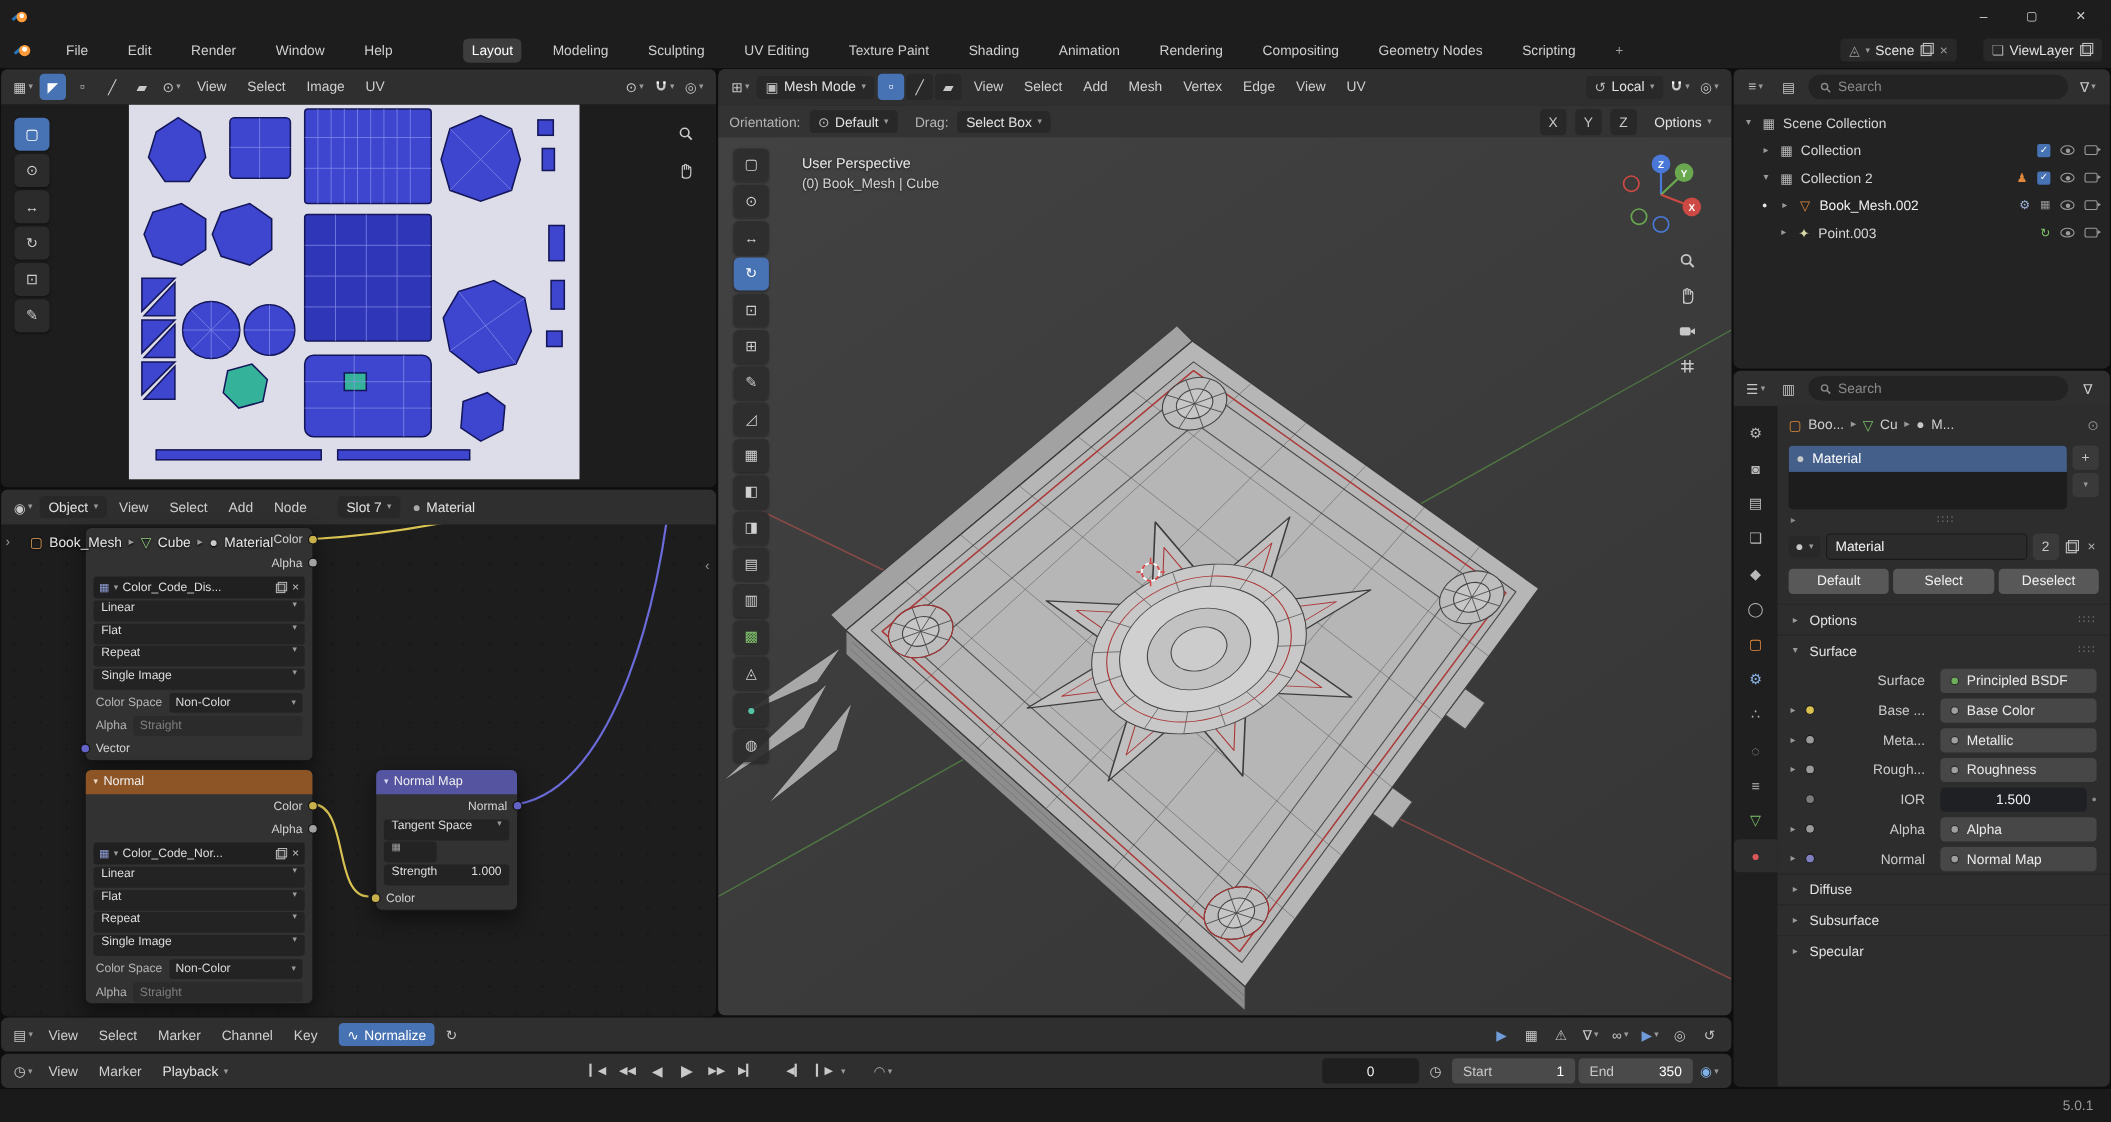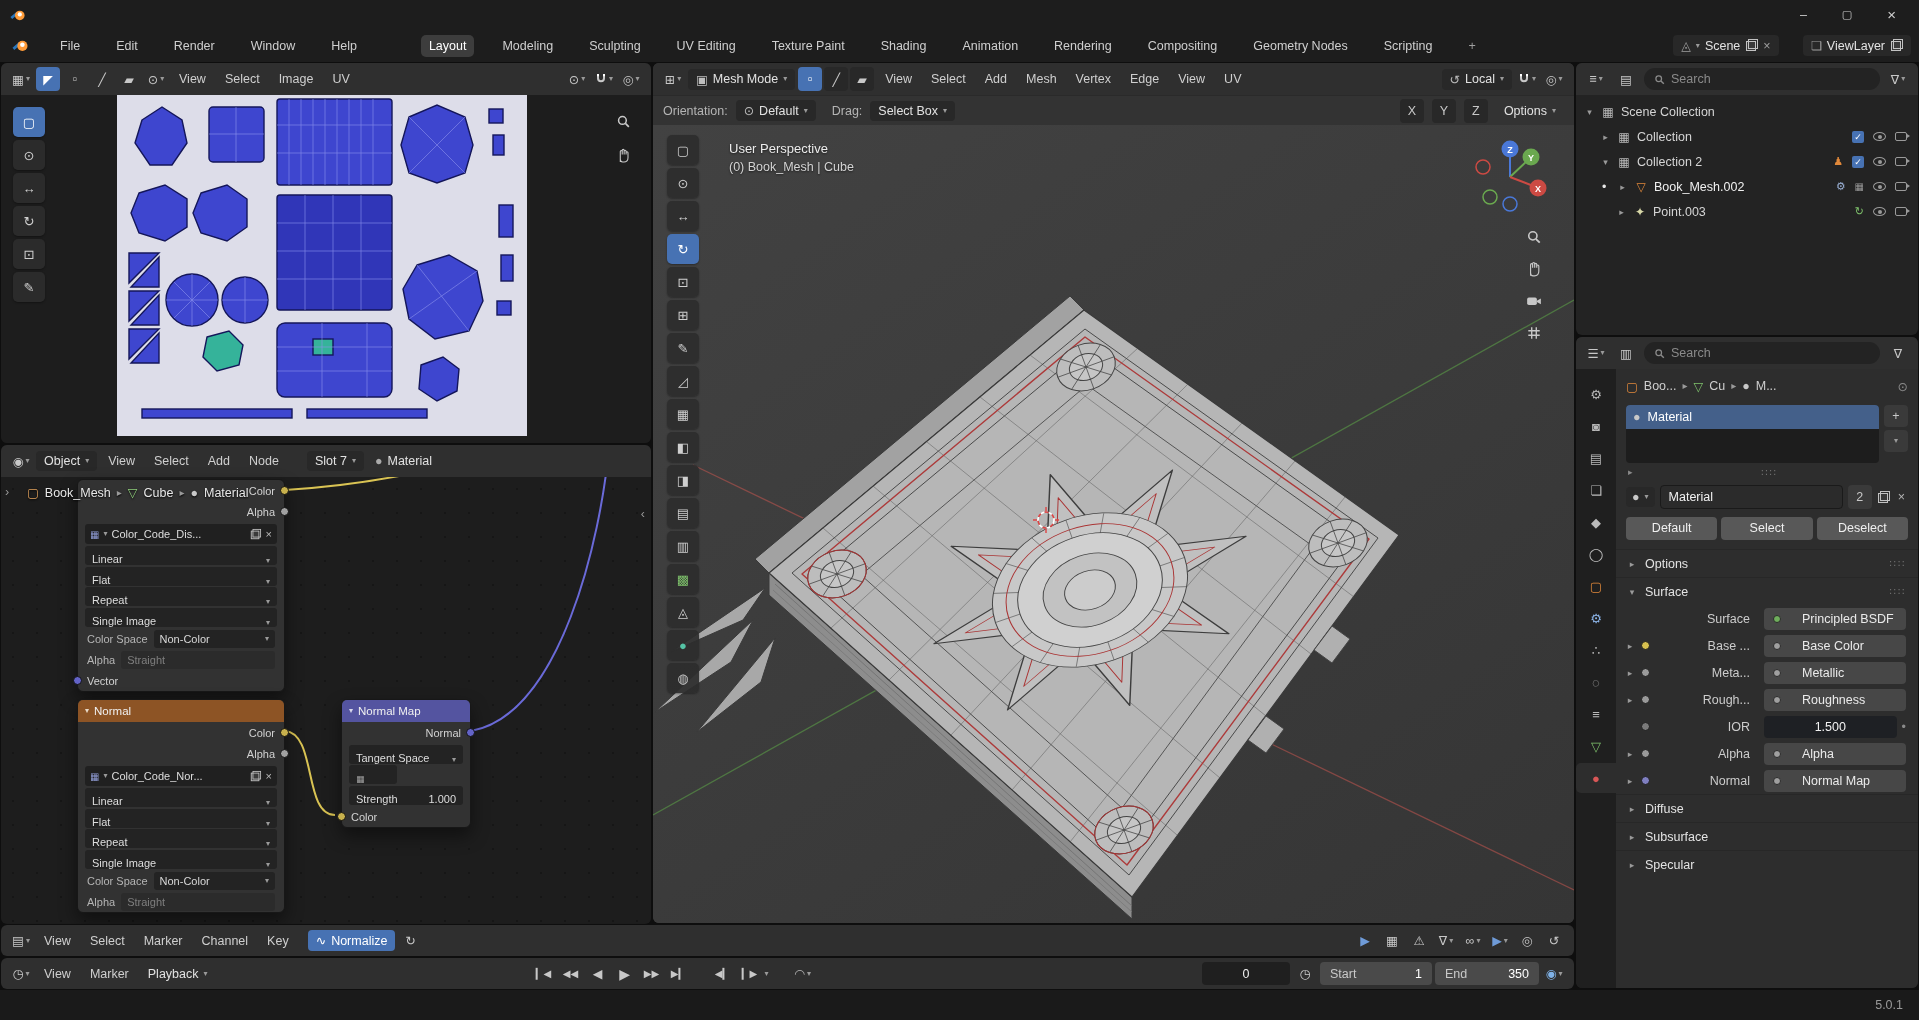--- a/index.html
+++ b/index.html
@@ -16,42 +16,42 @@
 .tcol{position:absolute;display:flex;flex-direction:column;gap:3px;z-index:5}
 .tool{width:32px;height:30px;background:rgba(44,44,44,.92);border-radius:5px;display:flex;align-items:center;justify-content:center;color:#cfcfcf;font-size:13px;box-shadow:0 1px 2px rgba(0,0,0,.35)}
 .tool.active{background:#4772b3;color:#fff}
 
 .node{position:absolute;background:#323232;border:1px solid #171717;border-radius:6px;box-shadow:0 8px 18px rgba(0,0,0,.45);font-size:11px;color:#d2d2d2;width:208px}
 .nhead{height:22px;display:flex;align-items:center;gap:5px;padding:0 7px;border-radius:5px 5px 0 0;color:#f0f0f0;font-size:11.5px}
 .nrow{height:21px;display:flex;align-items:center;padding:0 9px;position:relative}
 .nrow.out{justify-content:flex-end}
 .sockdot{position:absolute;width:9px;height:9px;border-radius:50%;border:1px solid #101010;top:6px}
 .sockdot.r{right:-5px}.sockdot.l{left:-5px}
-.ndrop{margin:1.5px 7px;height:19px;background:#232323;border-radius:3px;display:flex;align-items:flex-end;padding:0 7px;color:#dedede;gap:16px}
+.ndrop{margin:1.5px 7px;height:19px;background:#232323;border-radius:3px;display:flex;align-items:flex-start;padding:0 7px;color:#dedede;gap:16px}
 .ndrop .car{margin-left:auto}
 .nlr{display:flex;align-items:center;height:21px;padding:0 9px;gap:6px;color:#b5b5b5}
 .nlr .ndropi{flex:1;height:18px;background:#232323;border-radius:3px;display:flex;align-items:center;padding:0 6px;color:#d8d8d8;gap:4px}
 .nimg{margin:2px 7px;height:20px;background:#202020;border-radius:3px;display:flex;align-items:center;gap:4px;padding:0 5px;color:#ddd}
 .dim{opacity:.45}
 
 .orow{display:flex;align-items:center;height:25px;padding:0 8px;gap:5px}
 .oexp{width:11px;color:#9a9a9a;font-size:9px;text-align:center}
 .oicon{width:16px;text-align:center;font-size:12px}
 .orights{display:flex;gap:9px;align-items:center;margin-left:auto}
 .chk{width:12px;height:12px;background:#4772b3;border-radius:2px;color:#fff;font-size:9px;display:flex;align-items:center;justify-content:center}
 .eye{width:13px;height:9px;border:1px solid #9a9a9a;border-radius:50%;position:relative}
 .eye::after{content:'';position:absolute;inset:1.5px 3.5px;background:#9a9a9a;border-radius:50%}
 .cam{width:12px;height:9px;border:1px solid #9a9a9a;border-radius:2px;position:relative;margin-right:3px}
 .cam::before{content:'';position:absolute;right:-4px;top:1px;border-left:3.5px solid #9a9a9a;border-top:2.5px solid transparent;border-bottom:2.5px solid transparent}
 
 .prow{display:flex;align-items:center;height:27px;padding:0 12px 0 8px;gap:5px}
 .pexp{width:12px;color:#9a9a9a;font-size:9px;text-align:center}
 .sock{width:9px;height:9px;border-radius:50%;background:var(--c,#9a9a9a);border:1px solid #1c1c1c;flex:none}
 .plabel{width:104px;text-align:right;color:#cccccc;padding-right:9px;white-space:nowrap;overflow:hidden}
-.pvalue{flex:1;height:22px;background:#474747;border-radius:4px;display:flex;align-items:center;gap:21px;padding:0 9px;color:#eaeaea;white-space:nowrap}
+.pvalue{flex:1;height:22px;background:#474747;border-radius:4px;display:flex;align-items:center;gap:7px;padding:0 9px;color:#eaeaea;white-space:nowrap}
 .vdot{width:8px;height:8px;border-radius:50%;background:#9f9f9f;border:1px solid #2a2a2a;flex:none}
 .pslider{flex:1;height:22px;background:#1e2024;border-radius:4px;display:flex;align-items:center;justify-content:center;color:#f2f2f2}
 .phead{display:flex;align-items:center;height:28px;padding:0 12px 0 10px;color:#e3e3e3;gap:7px;border-top:1px solid #272727}
 .dots{margin-left:auto;color:#737373;letter-spacing:2px;font-size:10px}
 .abtn{flex:1;height:23px;background:#585858;border-radius:4px;display:flex;align-items:center;justify-content:center;color:#f0f0f0}
 .icon-copy{position:relative;width:13px;height:13px;flex:none}
 .icon-copy::before{content:'';position:absolute;left:1px;bottom:1px;width:8px;height:8px;border:1px solid #c2c2c2;background:#3a3a3a}
 .icon-copy::after{content:'';position:absolute;right:0;top:0;width:8px;height:8px;border:1px solid #c2c2c2}
 .ptab{width:40px;height:30px;display:flex;align-items:center;justify-content:center;font-size:13px;color:#b9b9b9}
 .ptab.active{background:#2d2d2d;border-radius:5px 0 0 5px}

